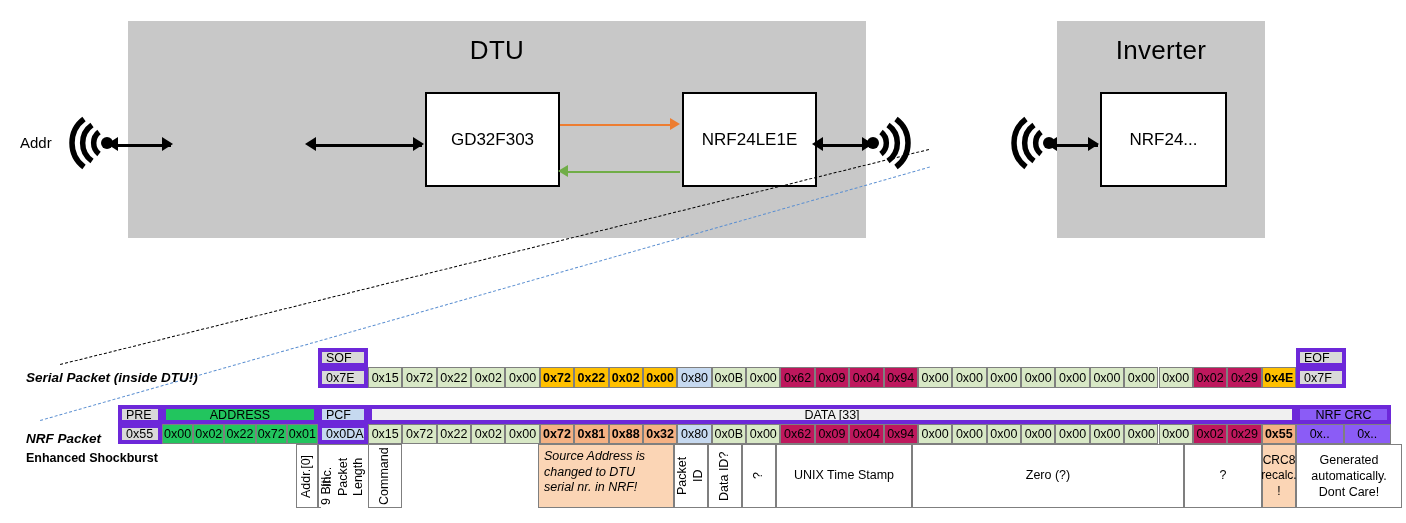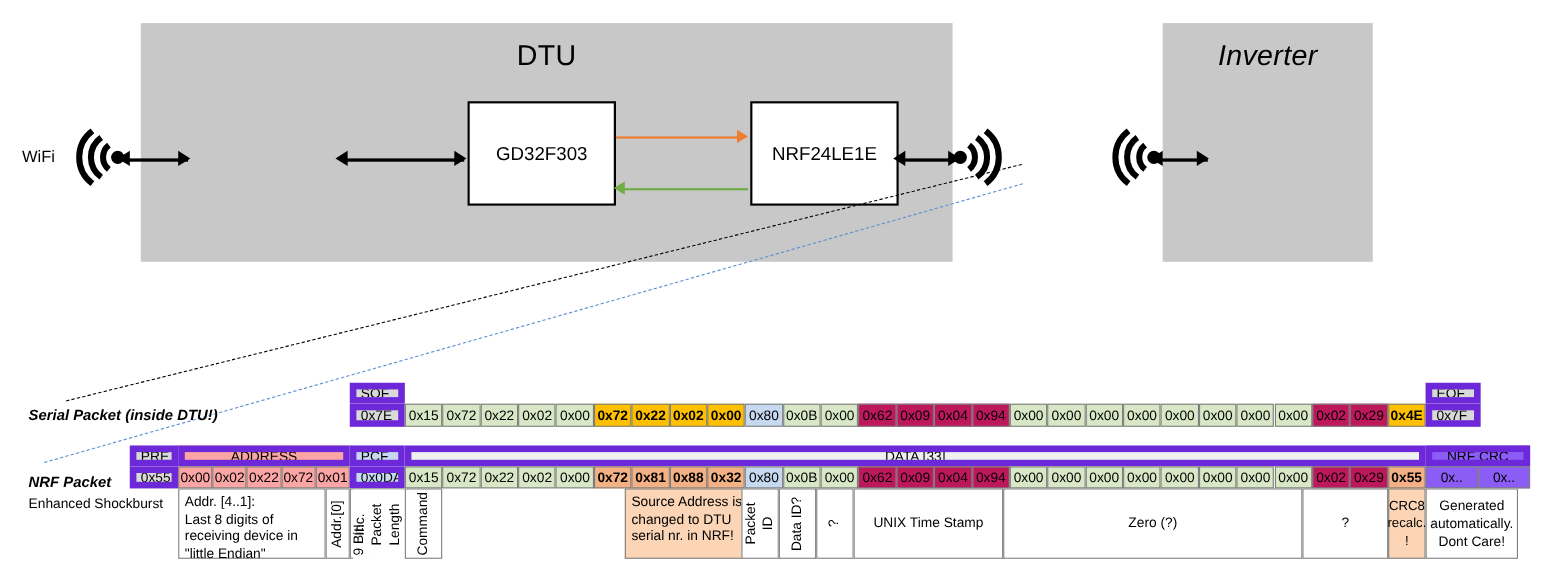--- a/index.html
+++ b/index.html
@@ -33,34 +33,34 @@
 
   .dashline{position:absolute;transform-origin:0 0;height:0;}
   .dash-black{border-top:1.6px dashed #000;}
   .dash-blue{border-top:1.6px dashed #5B8FD1;}
 
   
   #packet-area{position:absolute;left:0;top:330px;width:1406px;height:193px;}
 
   .row-label{position:absolute;font-size:13.5px;font-style:italic;font-weight:bold;
              white-space:nowrap;}
-  .row-sublabel{position:absolute;font-size:12.5px;white-space:nowrap;}
+  .row-sublabel{position:absolute;font-size:12.5px;white-space:nowrap;font-weight:bold;}
 
   .cell{position:absolute;box-sizing:border-box;border:1px solid #7f7f7f;
         font-size:12.5px;display:flex;align-items:center;justify-content:center;
         overflow:hidden;white-space:nowrap;}
-  .cell.thick{border:6px solid #6d28d9;}
+  .cell.thick{border:4px solid #6d28d9;}
   .hdr{font-size:12.5px;}
   .hdr-left{justify-content:flex-start;padding-left:4px;}
 
   .c-grey{background:#d9d9d9;}
   .c-green{background:#d8e8c6;}
   .c-dgrey{background:#be185d;}
   .c-yellow{background:#ffc000;font-weight:bold;}
-  .c-lyellow{background:#fca5a5;}
+  .c-lyellow{background:#22c55e;}
   .c-blue{background:#c6d9f0;}
   .c-dblue{background:#8b5cf6;}
   .c-orange{background:#f4b183;font-weight:bold;}
   .c-vlgrey{background:#f0f0f0;}
 
   .desc{position:absolute;box-sizing:border-box;border:1px solid #7f7f7f;
         background:#fff;font-size:12.5px;display:flex;align-items:center;
         justify-content:center;text-align:center;padding:2px;line-height:1.25;}
   .desc.left{justify-content:flex-start;align-items:flex-start;text-align:left;
              padding:4px 5px;}
@@ -72,40 +72,43 @@
 </style>
 </head>
 <body>
 
 <div id="block-diagram">
 
   <div class="enclosure" style="left:128px;top:21px;width:738px;height:217px;">
     <div class="enclosure-title">DTU</div>
   </div>
 
-  <div class="enclosure" style="left:1057px;top:21px;width:191px;height:217px;font-style:italic;">
+  <div class="enclosure" style="left:1057px;top:21px;width:208px;height:217px;">
     <div class="enclosure-title">Inverter</div>
   </div>
 
   <div class="chip" style="left:425px;top:92px;width:131px;height:91px;">
     <span>GD32F303</span>
   </div>
   <div class="chip" style="left:682px;top:92px;width:131px;height:91px;">
     <span>NRF24LE1E</span>
+  </div>
+  <div class="chip" style="left:1100px;top:92px;width:123px;height:91px;">
+    <span>NRF24...</span>
   </div>
 
   <div class="wifi" style="left:68px;top:113px;">
     <svg width="46" height="60" viewBox="0 0 46 60">
       <circle cx="39" cy="30" r="6" fill="#000"></circle>
       <path d="M31 19 A14 14 0 0 0 31 41" stroke="#000" stroke-width="5.5" fill="none"></path>
       <path d="M24 12 A22 22 0 0 0 24 48" stroke="#000" stroke-width="5.5" fill="none"></path>
       <path d="M16 6 A30 30 0 0 0 16 54" stroke="#000" stroke-width="5.5" fill="none"></path>
     </svg>
   </div>
-  <div class="wifi-label" style="left:20px;top:134px;">WiFi</div>
+  <div class="wifi-label" style="left:20px;top:134px;">Addr</div>
 
   <div class="hline" style="left:113px;top:144px;width:58px;"></div>
   <div class="arrow-head ah-left" style="left:107px;top:137px;"></div>
   <div class="arrow-head ah-right" style="left:162px;top:137px;"></div>
 
   <div class="hline" style="left:310px;top:144px;width:112px;"></div>
   <div class="arrow-head ah-left" style="left:305px;top:137px;"></div>
   <div class="arrow-head ah-right" style="left:413px;top:137px;"></div>
 
   <div class="oline" style="left:560px;top:124px;width:115px;"></div>
@@ -231,35 +234,31 @@
       <div class="cell c-dgrey" style="left: 1192.88px; top: 94px; width: 34.37px; height: 20px;">0x02</div>
       <div class="cell c-dgrey" style="left: 1227.25px; top: 94px; width: 34.37px; height: 20px;">0x29</div>
       <div class="cell c-orange" style="left: 1261.62px; top: 94px; width: 34.37px; height: 20px;">0x55</div>
     </div>
 
   <div id="nrf-crc-bytes">
       <div class="cell c-dblue" style="left: 1296px; top: 94px; width: 47.5px; height: 20px;">0x..</div>
       <div class="cell c-dblue" style="left: 1343.5px; top: 94px; width: 47.5px; height: 20px;">0x..</div>
     </div>
 
-  <div class="desc left" style="left:162px;top:114px;width:134px;height:64px;">
-    <span style="white-space:pre-line;">Addr. [4..1]:
-Last 8 digits of receiving device in "little Endian"</span>
-  </div>
   <div class="desc vert cen" style="left:296px;top:114px;width:22px;height:64px;">
     <span>Addr.[0]</span>
   </div>
   <div class="desc" style="left:318px;top:114px;width:50px;height:64px;padding:0;">
     <span class="desc vert nb" style="position:absolute;left:2px;top:0;width:16px;height:64px;align-items:flex-end;">9 Bit!</span>
     <span class="desc vert nb" style="position:absolute;left:18px;top:0;width:32px;height:64px;align-items:flex-end;">Inc. Packet Length</span>
   </div>
   <div class="desc vert cen" style="left:368px;top:114px;width:34px;height:64px;">
     <span>Command</span>
   </div>
-  <div class="desc left orangebg" style="left:568px;top:114px;width:136px;height:64px;">
+  <div class="desc left orangebg" style="left:538px;top:114px;width:136px;height:64px;font-style:italic;">
     <span>Source Address is changed to DTU serial nr. in NRF!</span>
   </div>
   <div class="desc vert cen" style="left:674px;top:114px;width:34px;height:64px;">
     <span>Packet ID</span>
   </div>
   <div class="desc vert cen" style="left:708px;top:114px;width:34px;height:64px;">
     <span>Data ID?</span>
   </div>
   <div class="desc vert cen" style="left:742px;top:114px;width:34px;height:64px;">
     <span>?</span>
@@ -272,19 +271,19 @@
   </div>
   <div class="desc" style="left:1184px;top:114px;width:78px;height:64px;">
     <span>?</span>
   </div>
   <div class="desc orangebg" style="left:1262px;top:114px;width:34px;height:64px;flex-direction:column;
               justify-content:center;line-height:1.3;font-size:12px;">
     <span>CRC8</span>
     <span>recalc.</span>
     <span>!</span>
   </div>
-  <div class="desc" style="left:1296px;top:114px;width:84px;height:64px;flex-direction:column;
+  <div class="desc" style="left:1296px;top:114px;width:106px;height:64px;flex-direction:column;
               justify-content:center;line-height:1.3;">
     <span>Generated</span>
     <span>automatically.</span>
     <span>Dont Care!</span>
   </div>
 </div>
 
 </body></html>

